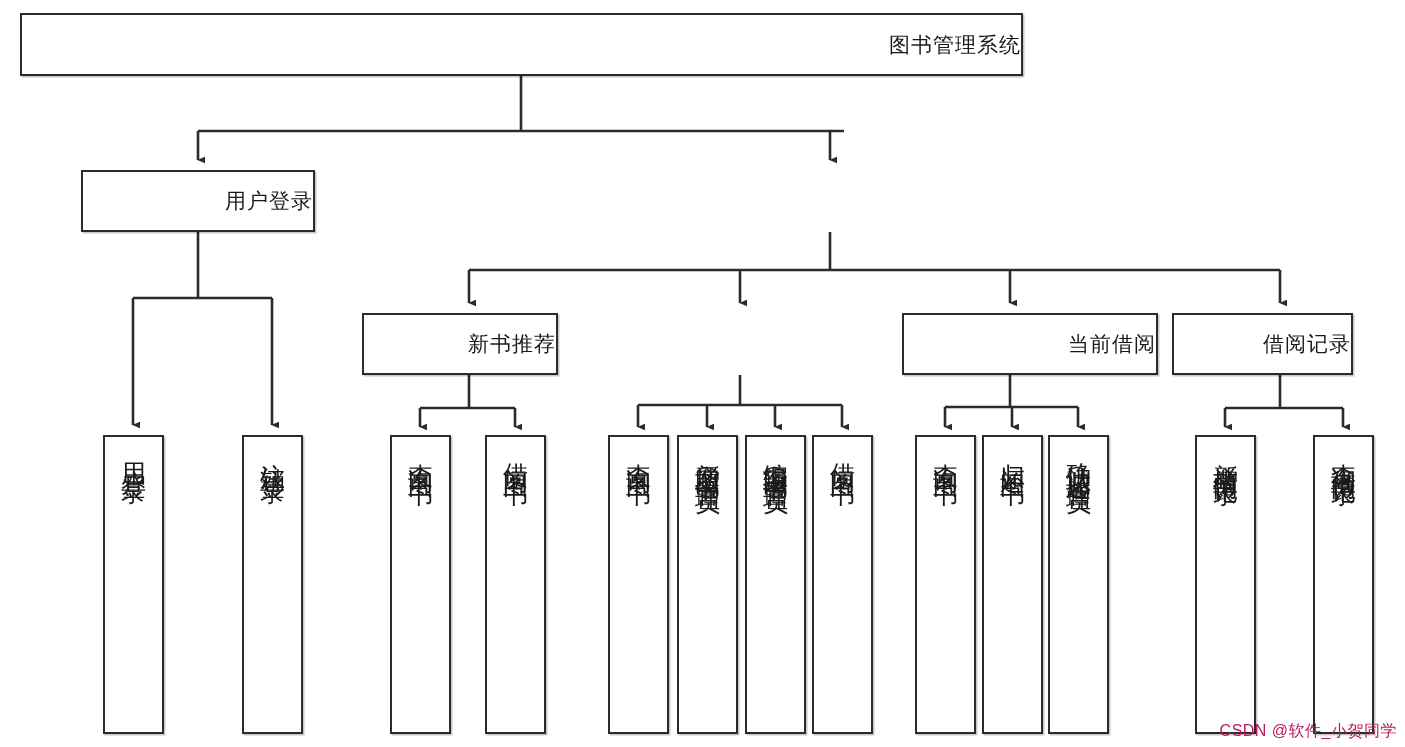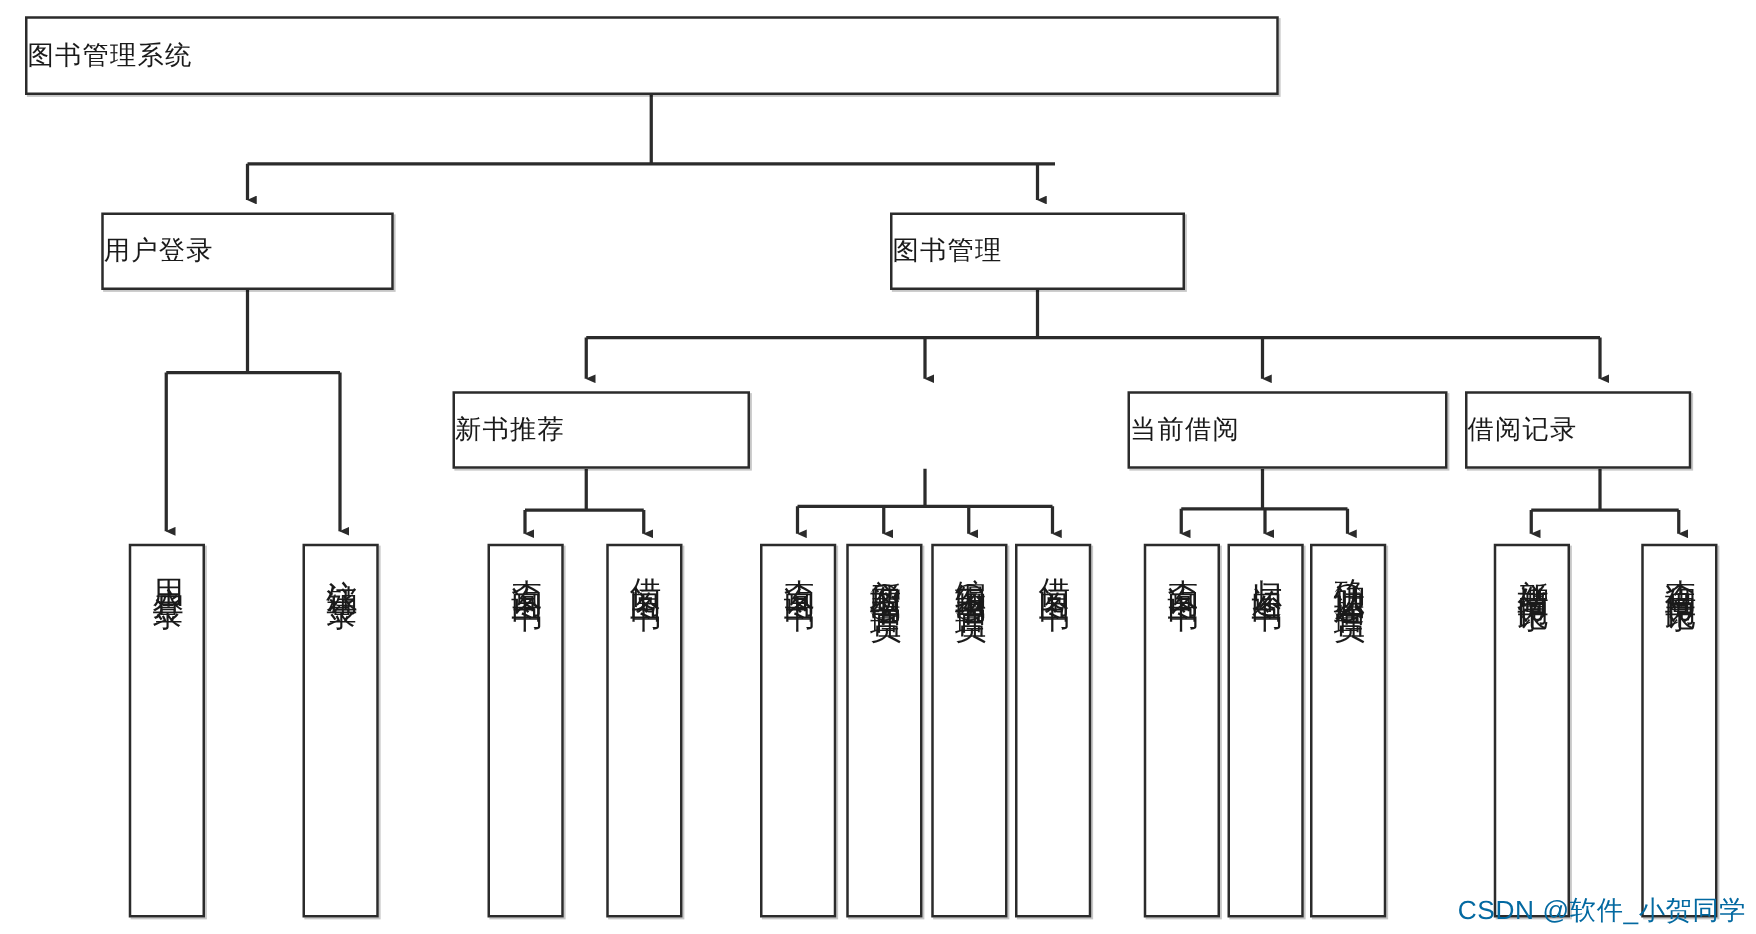--- a/index.html
+++ b/index.html
@@ -29,21 +29,21 @@
     height: 747px;
     pointer-events: none;
   }
   .node {
     position: absolute;
     box-sizing: border-box;
     background: #ffffff;
     border: 2px solid #2b2b2b;
     display: flex;
     align-items: center;
-    justify-content: flex-start;
+    justify-content: flex-end;
     color: #1a1a1a;
     box-shadow: 1.5px 1.5px 0 rgba(0,0,0,0.22);
   }
   .node-label {
     display: block;
     text-align: center;
     letter-spacing: 1px;
     white-space: nowrap;
   }
   .node.horizontal .node-label {
@@ -63,22 +63,22 @@
     letter-spacing: 6px;
     height: auto;
   }
   .node.vertical.tall-label .node-label {
     letter-spacing: 4px;
   }
   #watermark {
     position: absolute;
     right: 8px;
     bottom: 5px;
-    font-size: 21px;
-    color: #0369a1;
+    font-size: 16px;
+    color: #be185d;
     letter-spacing: 0.5px;
     white-space: nowrap;
     user-select: none;
   }
 </style>
 </head>
 <body>
 
 <div id="diagram-root">
 
@@ -132,25 +132,22 @@
     </g>
   </svg>
 
   <div class="node horizontal" style="left:20px; top:13px; width:1003px; height:63px;">
     <span class="node-label">图书管理系统</span>
   </div>
 
   <div class="node horizontal" style="left:81px; top:170px; width:234px; height:62px;">
     <span class="node-label">用户登录</span>
   </div>
-  <div class="node horizontal" style="left:712px; top:170px; width:236px; height:62px;">
-    <span class="node-label">图书管理</span>
-  </div>
-
-  <div class="node horizontal" style="left:362px; top:313px; width:238px; height:62px;">
+
+  <div class="node horizontal" style="left:362px; top:313px; width:196px; height:62px;">
     <span class="node-label">新书推荐</span>
   </div>
   <div class="node horizontal" style="left:902px; top:313px; width:256px; height:62px;">
     <span class="node-label">当前借阅</span>
   </div>
   <div class="node horizontal" style="left:1172px; top:313px; width:181px; height:62px;">
     <span class="node-label">借阅记录</span>
   </div>
 
   <div class="node vertical" style="left:103px; top:435px; width:61px; height:299px;">

